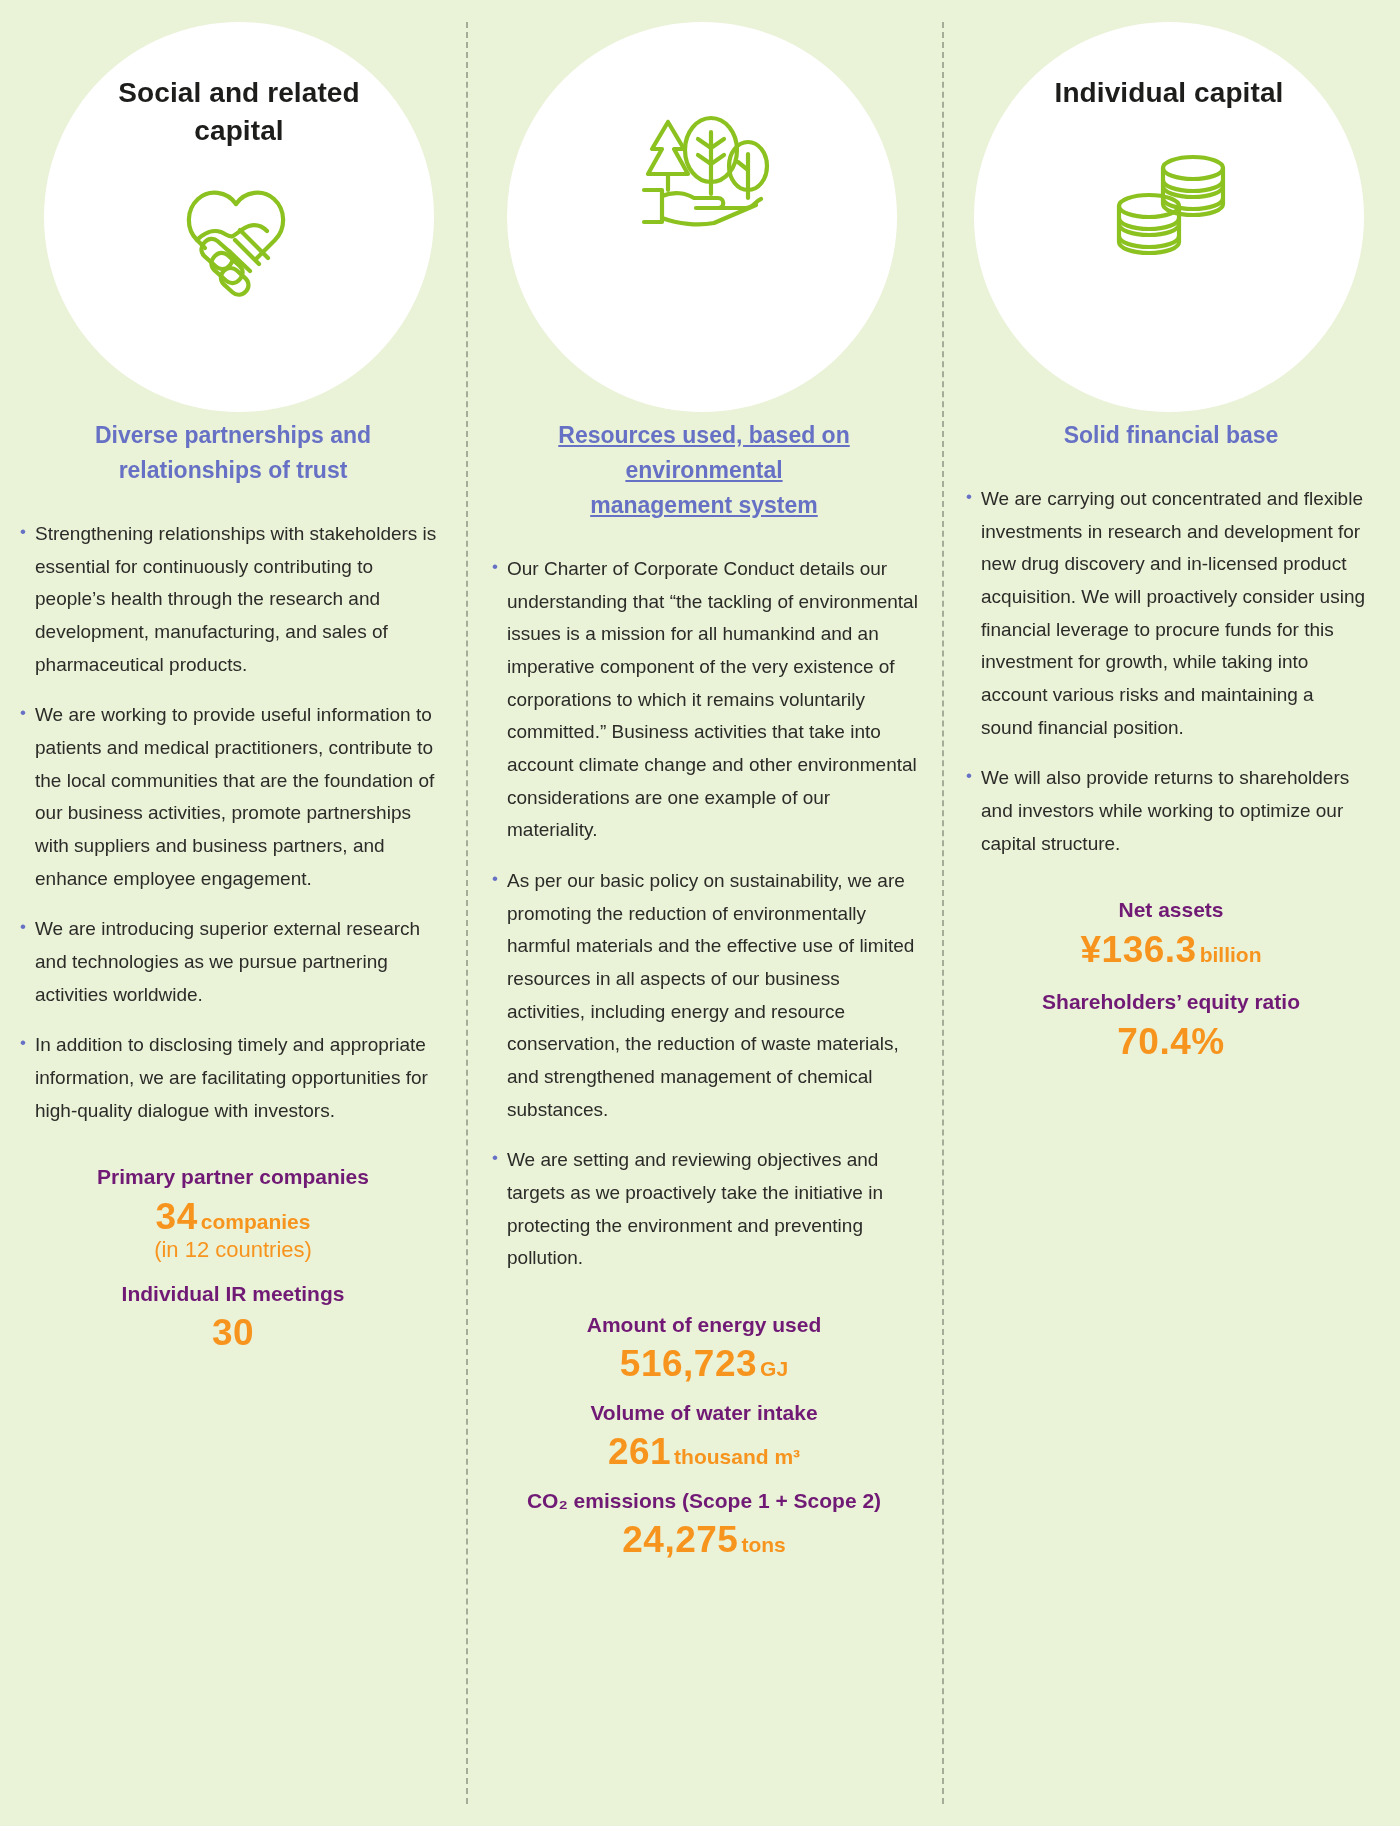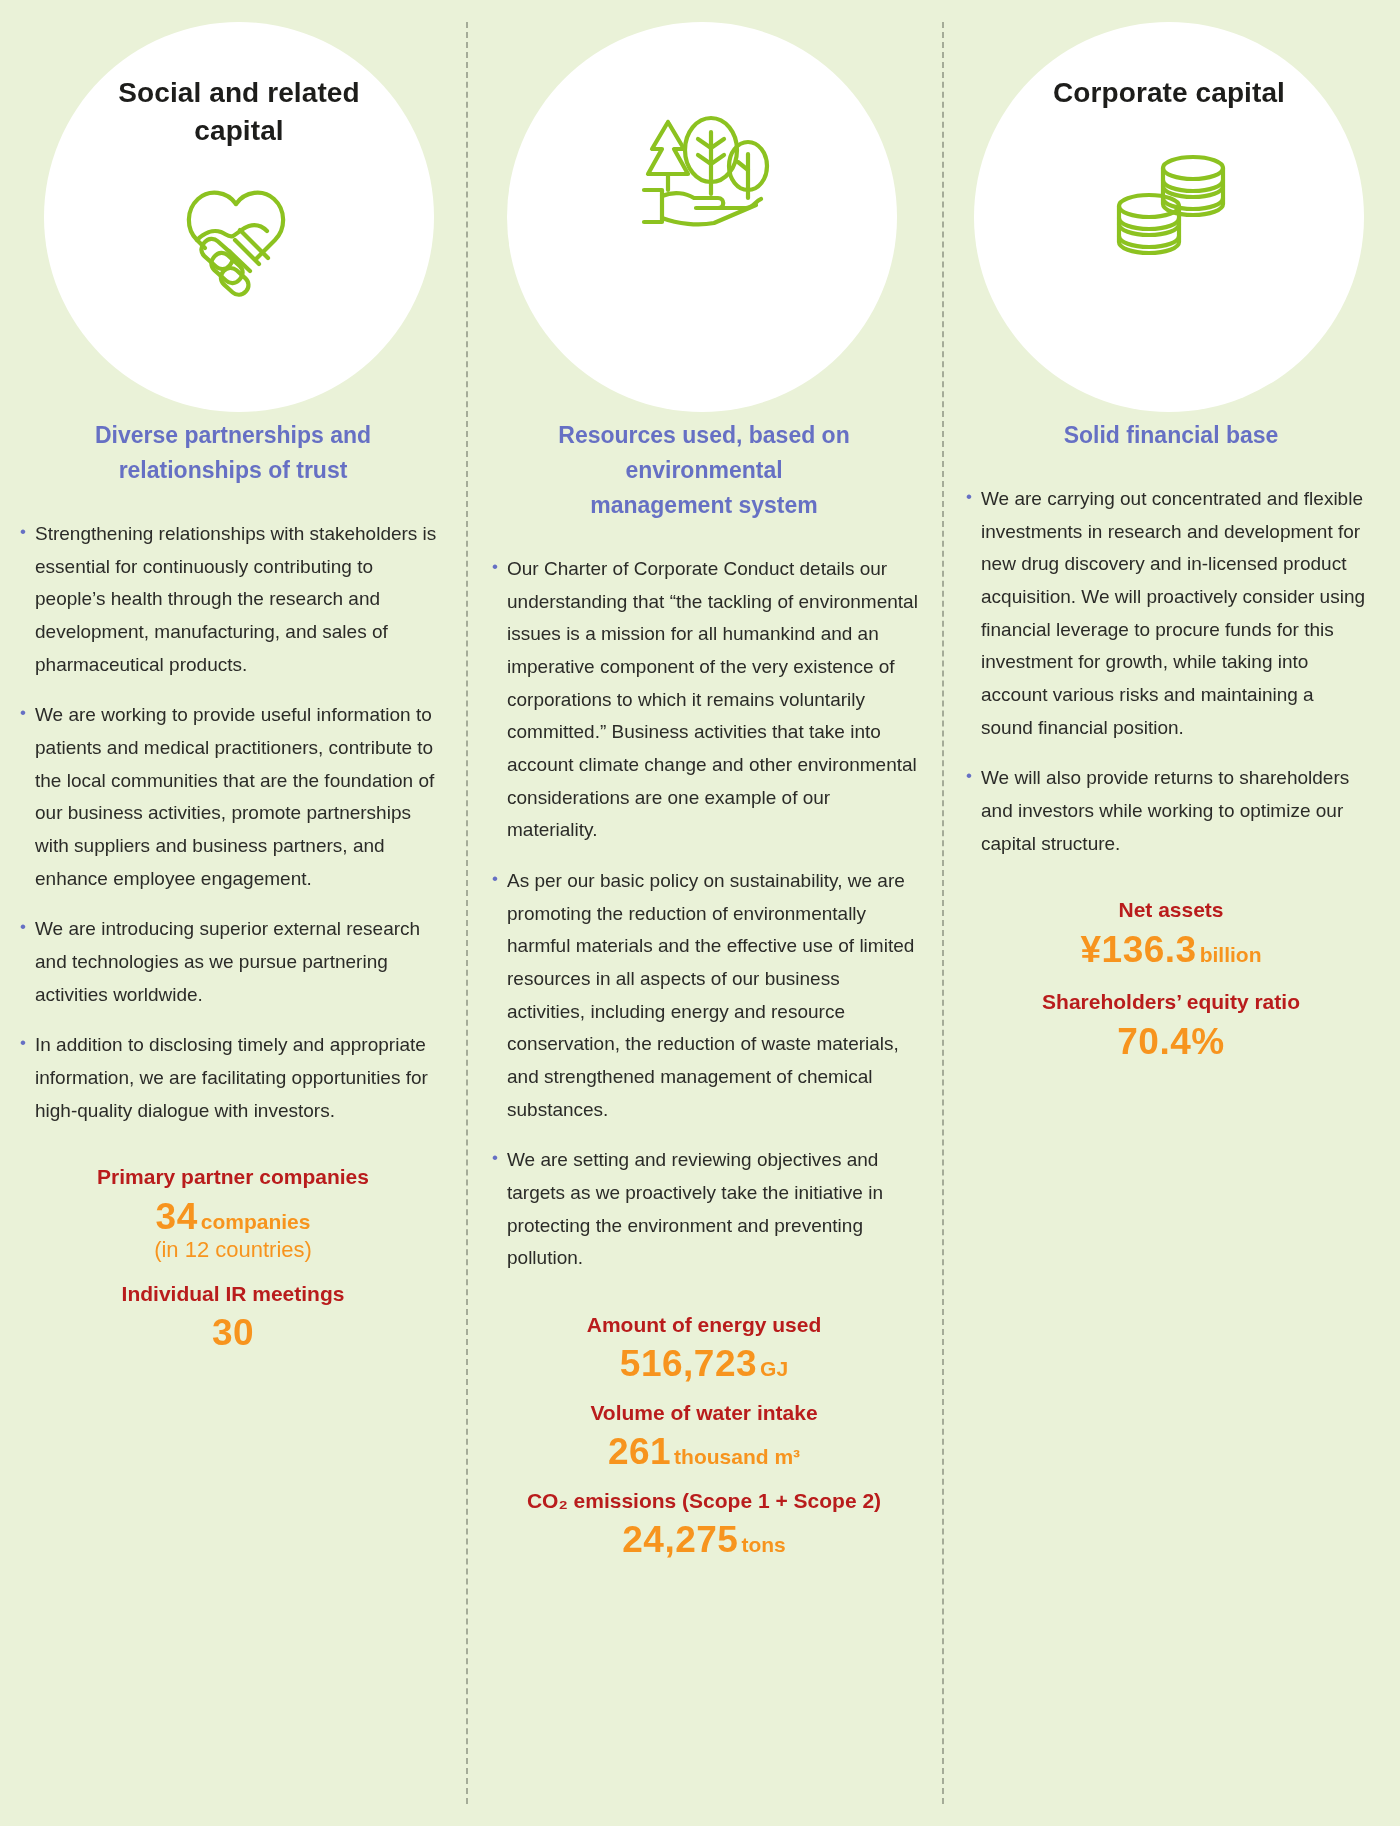--- a/index.html
+++ b/index.html
@@ -96,21 +96,21 @@
   .subhead {
     color: #6670c4;
     font-size: 23px;
     font-weight: bold;
     line-height: 1.52;
     text-align: center;
     padding: 0 48px;
     margin-top: -22px;
   }
   .col.c1 .subhead { padding: 0 56px; }
-  .col.c2 .subhead { padding: 0 86px; }
+  .col.c2 .subhead { padding: 0 86px; text-decoration: underline; }
 
   
   .bullets {
     margin-top: 30px;
     list-style: none;
   }
   .col.c1 .bullets { padding: 0 26px 0 20px; }
   .col.c2 .bullets { padding: 0 22px 0 26px; }
   .col.c3 .bullets { padding: 0 30px 0 24px; }
 
@@ -132,21 +132,21 @@
   }
 
   
   .stats {
     margin-top: 34px;
     text-align: center;
   }
   .stat-label {
     font-size: 21px;
     font-weight: bold;
-    color: #b91c1c;
+    color: #701a75;
     line-height: 1.5;
   }
   .stat-value {
     color: #f7941e;
     font-weight: bold;
     line-height: 1.2;
     margin-top: 2px;
     margin-bottom: 14px;
   }
   .stat-value .big {
@@ -271,21 +271,21 @@
         <div class="stat-label">CO₂ emissions (Scope 1 + Scope 2)</div>
         <div class="stat-value">
           <span class="big">24,275</span><span class="unit">tons</span>
         </div>
       </div>
     </div>
 
     <div class="col c3">
       <div class="circle-wrap">
         <div class="circle">
-          <div class="circle-title">Corporate capital</div>
+          <div class="circle-title">Individual capital</div>
           <div class="circle-icon">
             <svg viewBox="0 0 160 130" width="160" height="130" fill="none" stroke="#8cc220" stroke-width="4.2" stroke-linecap="round" stroke-linejoin="round">
 
               <ellipse cx="104" cy="24" rx="30" ry="11"></ellipse>
               <path d="M74 24 L74 42 C74 48 87 53 104 53 C121 53 134 48 134 42 L134 24"></path>
               <path d="M74 36 C74 42 87 47 104 47 C121 47 134 42 134 36"></path>
               <path d="M74 42 L74 60 C74 66 87 71 104 71 C121 71 134 66 134 60 L134 42"></path>
               <path d="M74 54 C74 60 87 65 104 65 C121 65 134 60 134 54"></path>
 
               <ellipse cx="60" cy="62" rx="30" ry="11"></ellipse>

